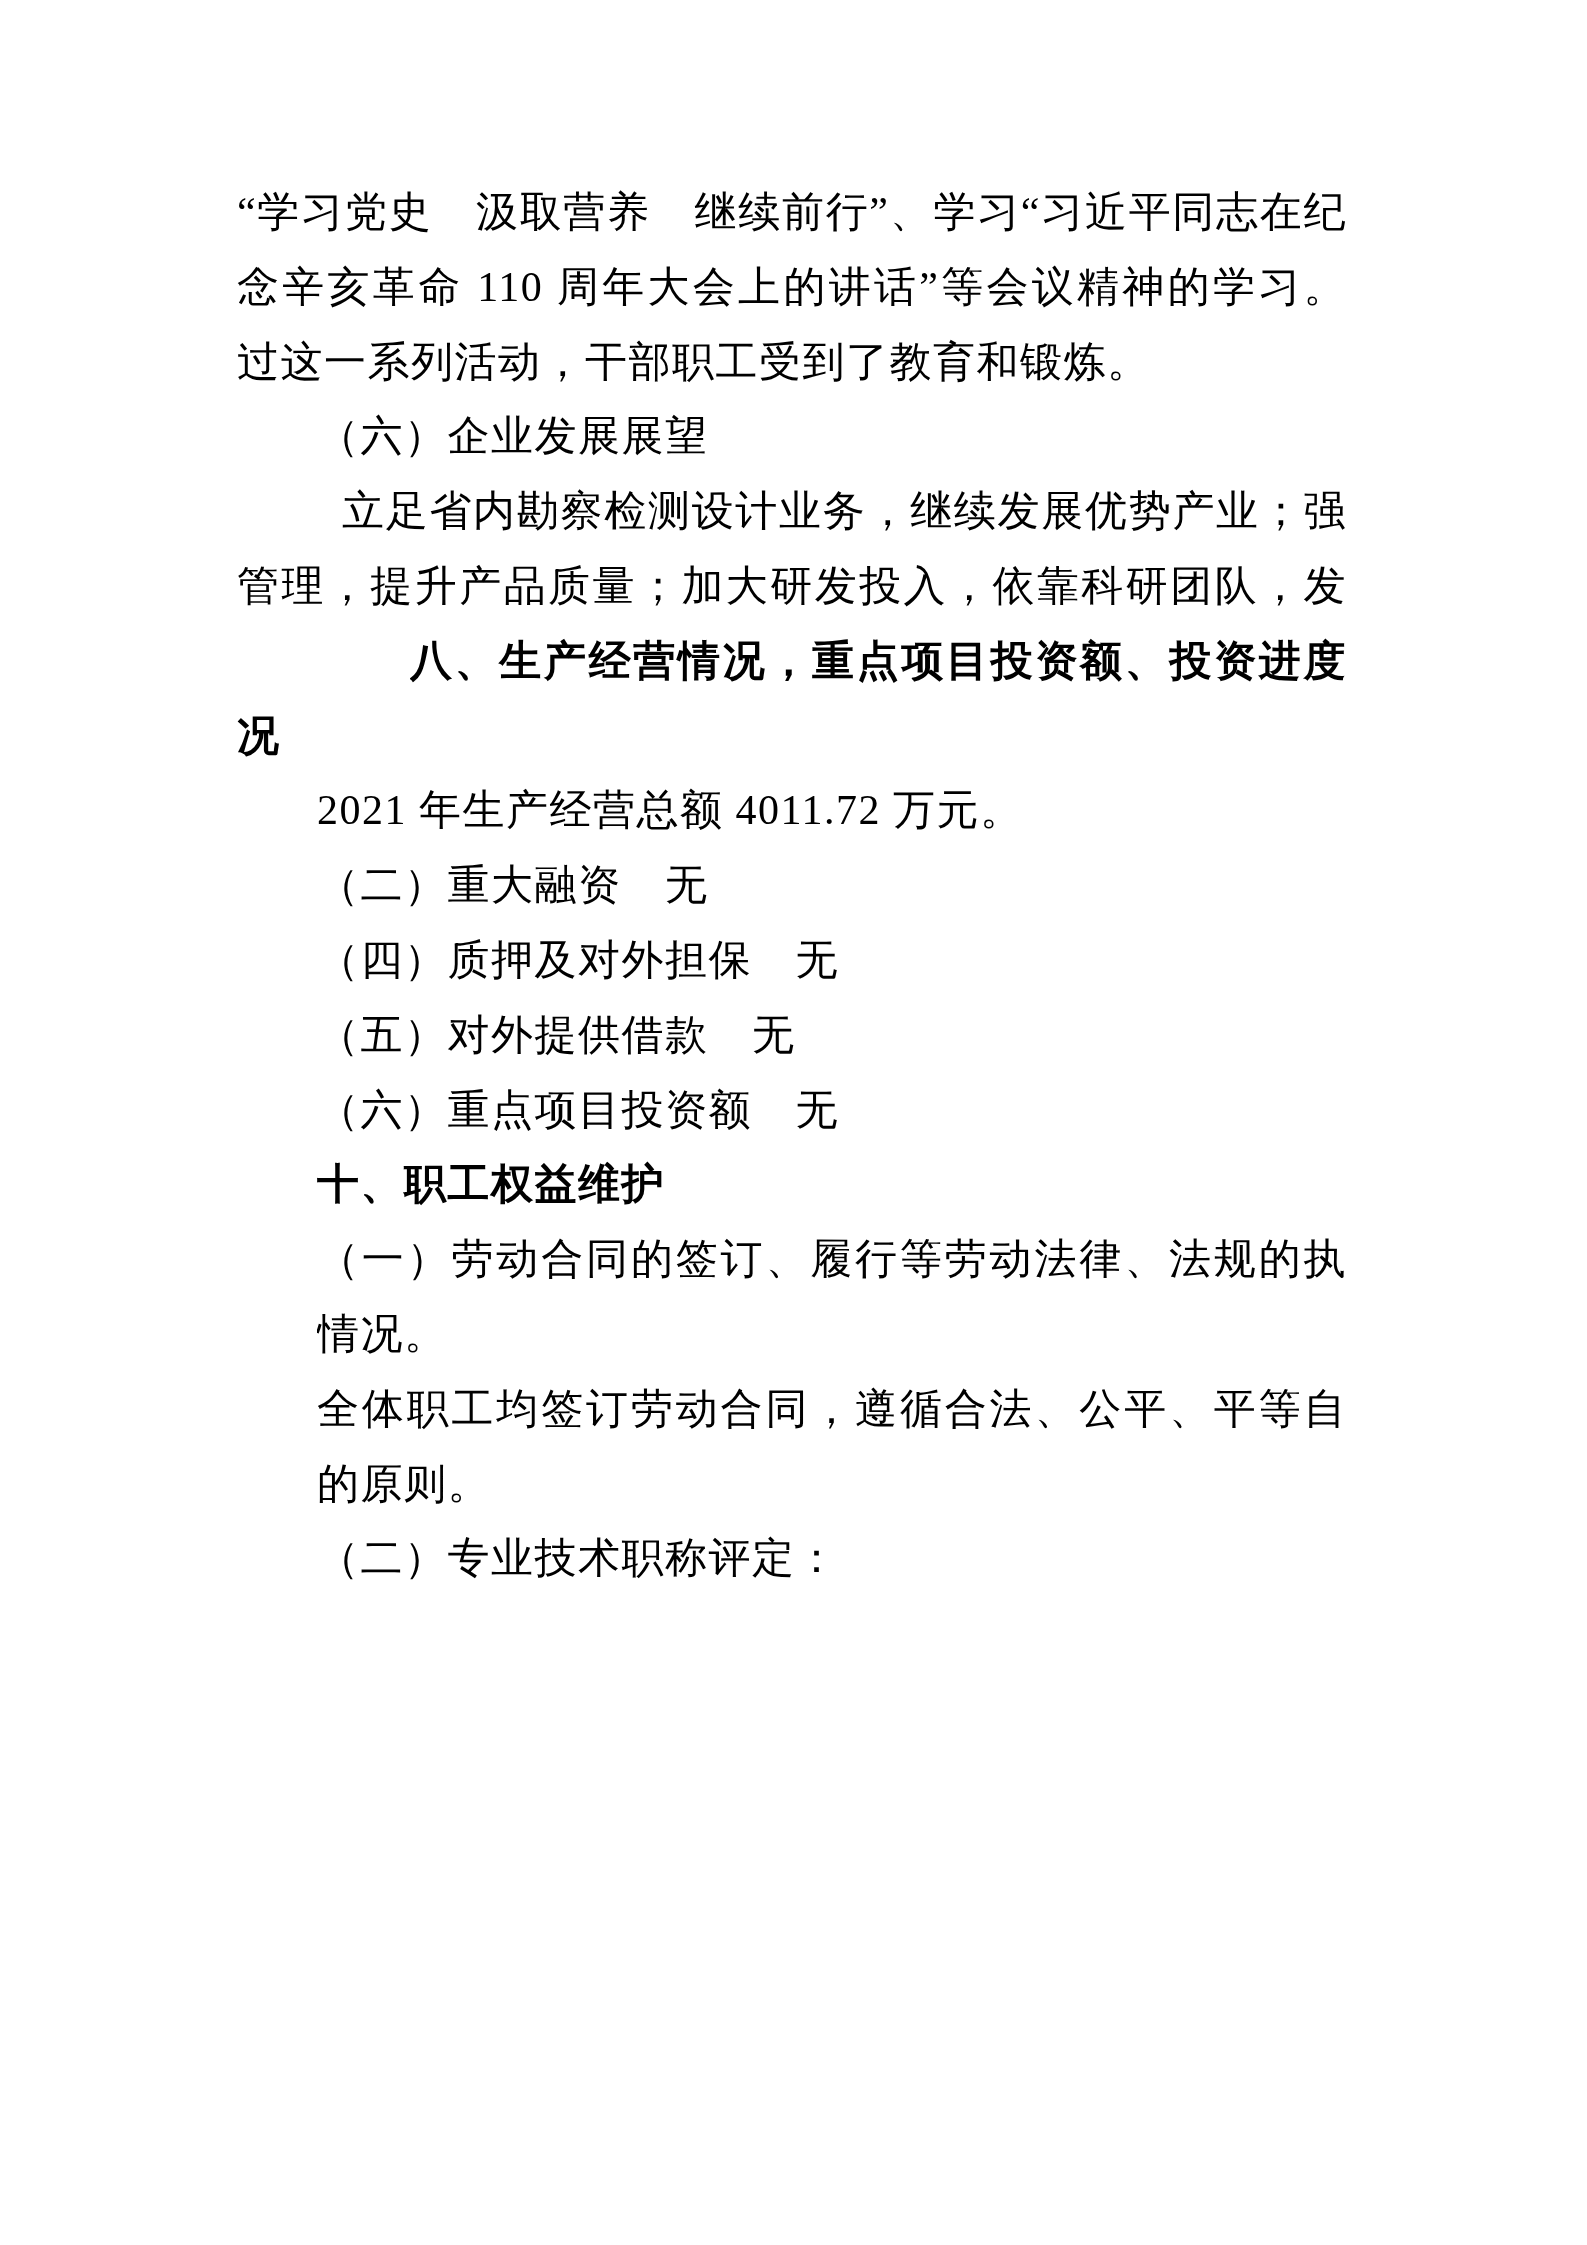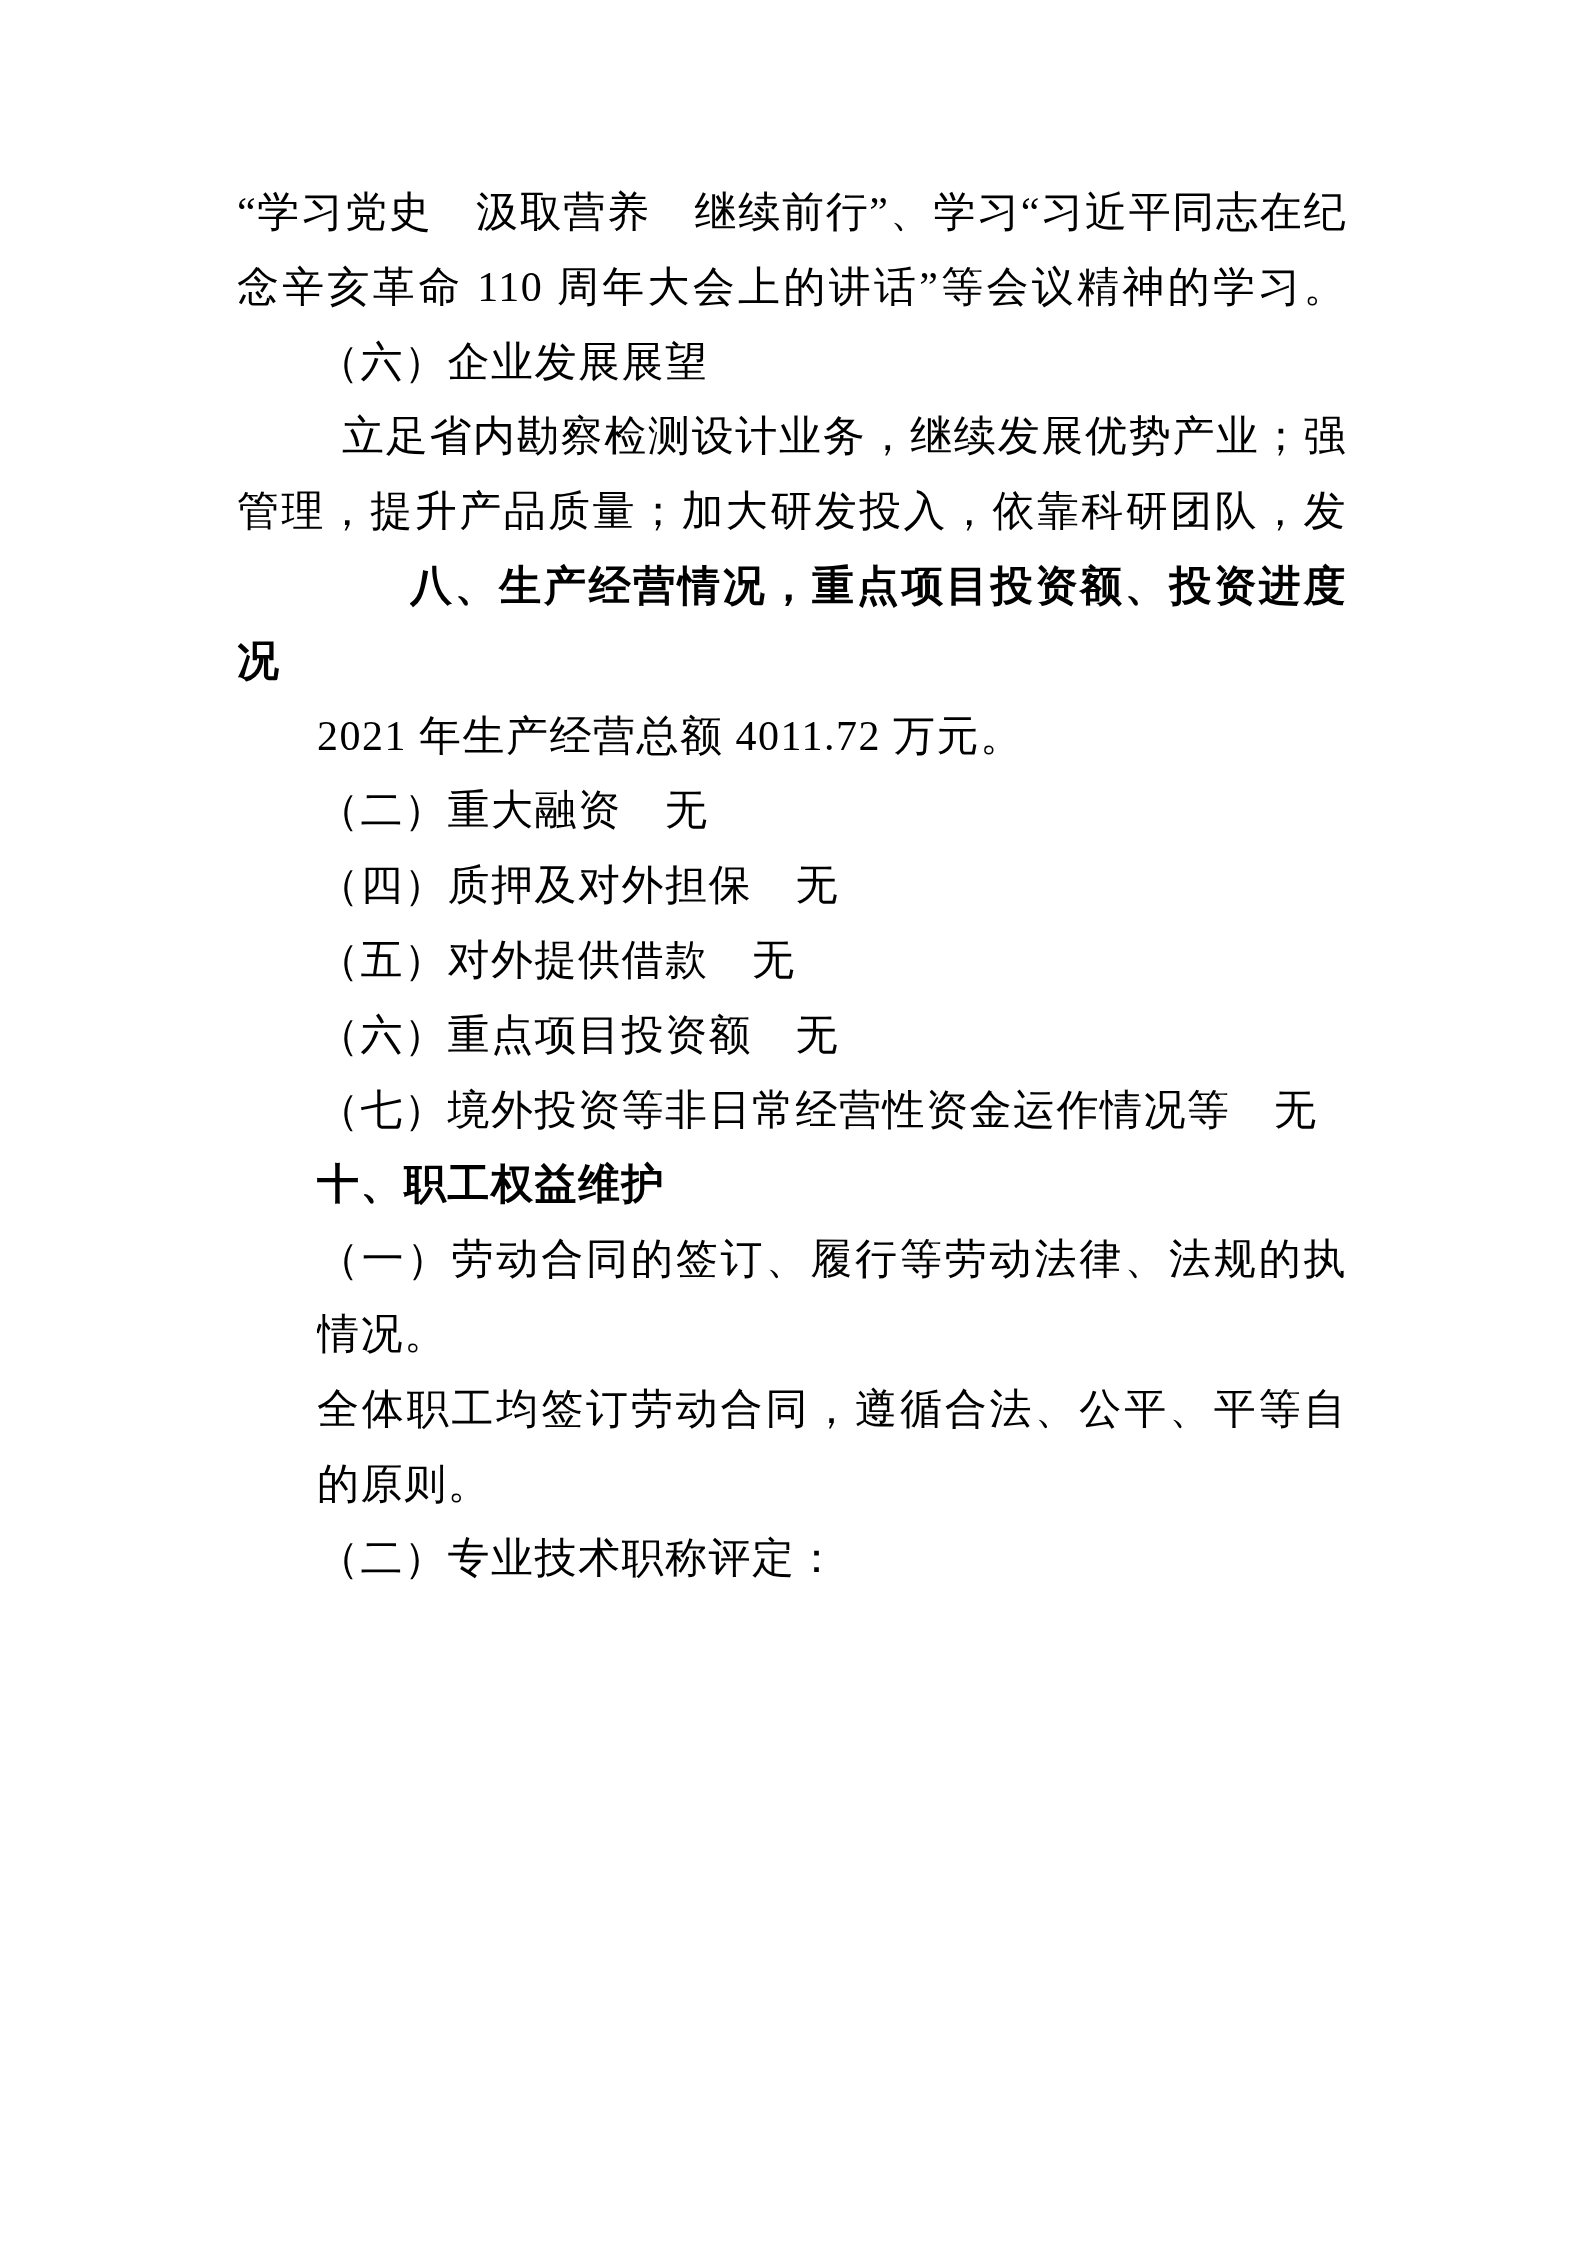--- a/index.html
+++ b/index.html
@@ -37,31 +37,31 @@
   .i25 { margin-left: 105px; }
   .ih  { margin-left: 173px; }
 </style>
 </head>
 <body>
 
 <div class="page">
   <div class="doc">
     <div class="line fill">“学习党史　汲取营养　继续前行”、学习“习近平同志在纪</div>
     <div class="line fill">念辛亥革命 110 周年大会上的讲话”等会议精神的学习。通</div>
+    <div class="line">过这一系列活动，干部职工受到了教育和锻炼。</div>
     <div class="line i2">（六）企业发展展望</div>
     <div class="line i25 fill">立足省内勘察检测设计业务，继续发展优势产业；强化</div>
     <div class="line fill">管理，提升产品质量；加大研发投入，依靠科研团队，发展</div>
     <div class="line b ih fill">八、生产经营情况，重点项目投资额、投资进度情</div>
     <div class="line b">况</div>
     <div class="line i2">2021 年生产经营总额 4011.72 万元。</div>
     <div class="line i2">（二）重大融资　无</div>
     <div class="line i2">（四）质押及对外担保　无</div>
     <div class="line i2">（五）对外提供借款　无</div>
     <div class="line i2">（六）重点项目投资额　无</div>
-    <div class="line i2">（七）境外投资等非日常经营性资金运作情况等　无</div>
     <div class="line b i2">十、职工权益维护</div>
     <div class="line i2 fill">（一）劳动合同的签订、履行等劳动法律、法规的执行</div>
     <div class="line i2">情况。</div>
     <div class="line i2 fill">全体职工均签订劳动合同，遵循合法、公平、平等自愿</div>
     <div class="line i2">的原则。</div>
     <div class="line i2">（二）专业技术职称评定：</div>
   </div>
 </div>
 
 </body></html>

